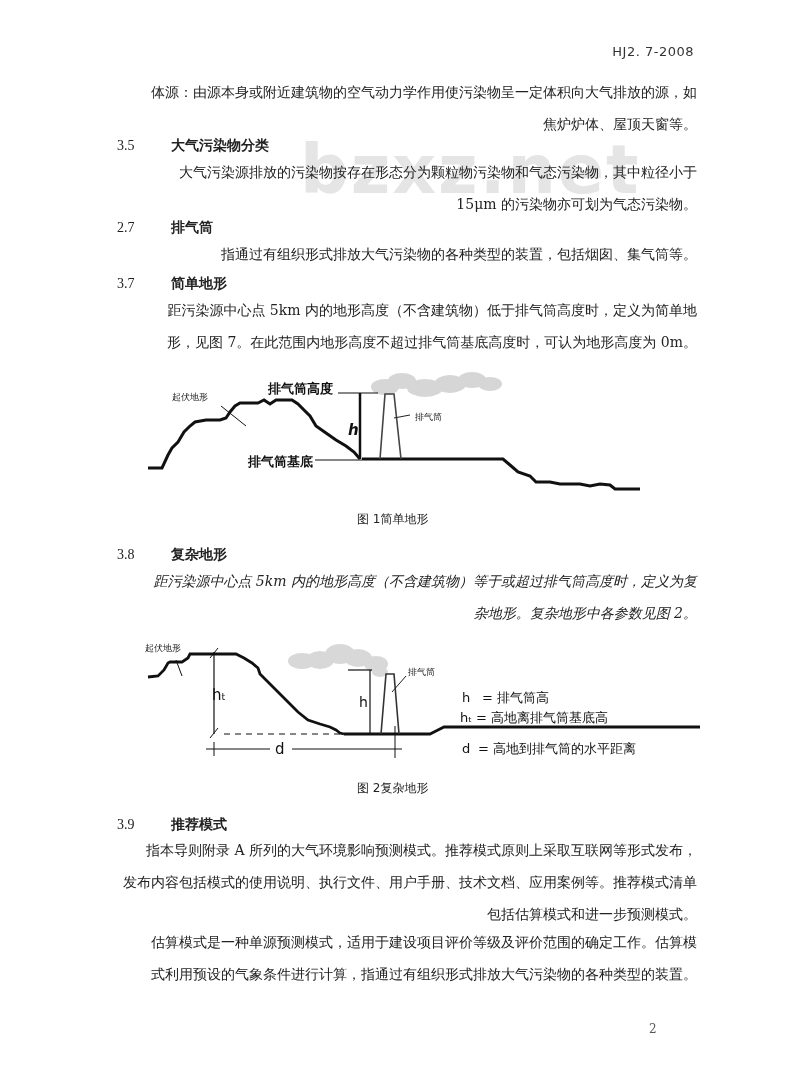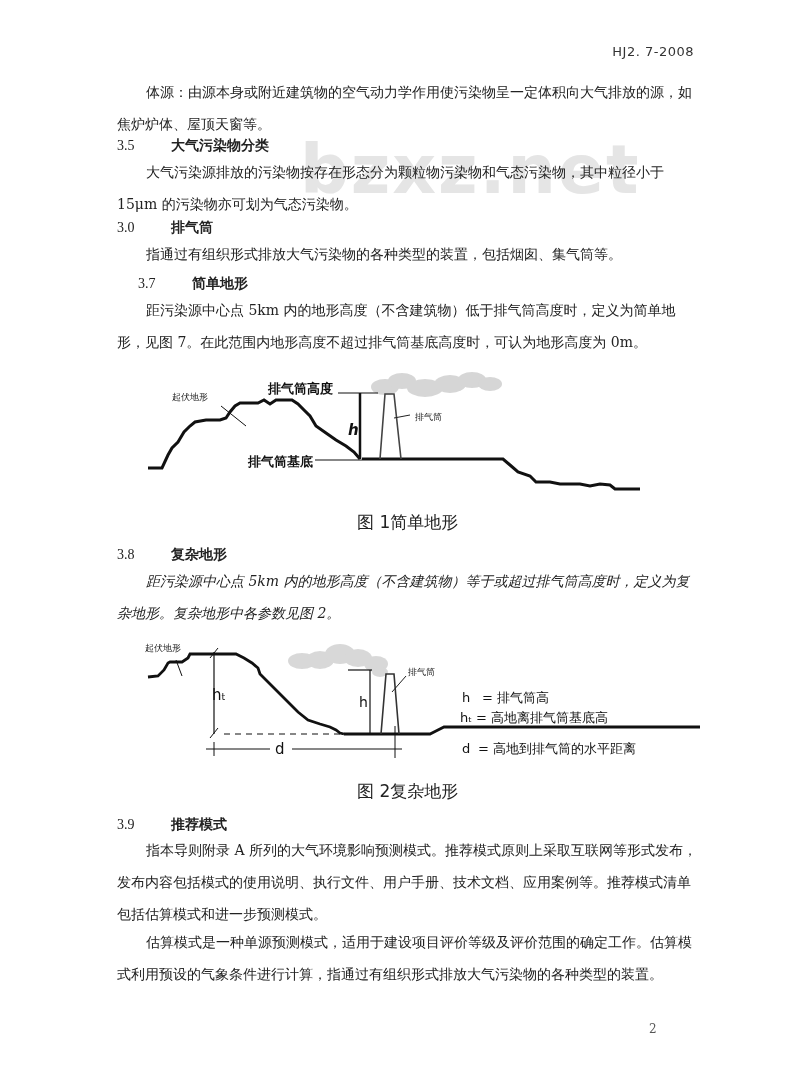--- a/index.html
+++ b/index.html
@@ -1,48 +1,48 @@
 <!DOCTYPE html>
 <html><head>
 <meta charset="utf-8">
 <style>
   html,body{margin:0;padding:0;background:#fff;}
   body{width:800px;height:1090px;position:relative;overflow:hidden;
        font-family:"DejaVu Serif","Liberation Serif",serif;color:#222;}
   .header-code{position:absolute;top:44px;right:106px;font-family:"DejaVu Sans","Liberation Sans",sans-serif;font-size:13px;color:#333;letter-spacing:0.5px;}
   .watermark{position:absolute;left:300px;top:130px;font-family:"DejaVu Sans","Liberation Sans",sans-serif;font-weight:bold;font-size:68px;color:#e5e5e5;letter-spacing:2px;z-index:0;user-select:none;}
   .para{position:absolute;left:117px;width:580px;font-size:14px;line-height:32px;z-index:1;}
-  .para.indent{text-indent:29px;}
+  .para.indent{text-indent:29px;text-align:right;}
   .sec{position:absolute;left:117px;font-size:14px;line-height:16px;z-index:1;}
   .sec .num{display:inline-block;width:54px;font-family:"Liberation Serif",serif;}
   .sec .ttl{font-family:"DejaVu Sans","Liberation Sans",sans-serif;font-weight:bold;font-size:14px;}
   .figure{position:absolute;z-index:1;}
-  .caption{position:absolute;font-size:17px;z-index:1;font-family:"DejaVu Sans","Liberation Sans",sans-serif;text-align:right;}
+  .caption{position:absolute;font-size:12px;z-index:1;font-family:"DejaVu Sans","Liberation Sans",sans-serif;text-align:right;}
   .page-num{position:absolute;left:649px;top:1022px;font-size:12px;color:#555;}
   svg text{font-family:"DejaVu Sans","Liberation Sans",sans-serif;}
 </style>
 </head>
 <body>
 
 <div class="header-code">HJ2. 7-2008</div>
 <div class="watermark">bzxz.net</div>
 
 <div class="para indent" style="top:76px;">体源：由源本身或附近建筑物的空气动力学作用使污染物呈一定体积向大气排放的源，如焦炉炉体、屋顶天窗等。</div>
 
 <div class="sec" style="top:137px;">
   <span class="num">3.5</span><span class="ttl">大气污染物分类</span>
 </div>
 <div class="para indent" style="top:156px;">大气污染源排放的污染物按存在形态分为颗粒物污染物和气态污染物，其中粒径小于15μm 的污染物亦可划为气态污染物。</div>
 
 <div class="sec" style="top:219px;">
-  <span class="num">3.0</span><span class="ttl">排气筒</span>
+  <span class="num">2.7</span><span class="ttl">排气筒</span>
 </div>
 <div class="para indent" style="top:238px;">指通过有组织形式排放大气污染物的各种类型的装置，包括烟囱、集气筒等。</div>
 
-<div class="sec" style="top:275px;margin-left:21px;">
+<div class="sec" style="top:275px;">
   <span class="num">3.7</span><span class="ttl">简单地形</span>
 </div>
 <div class="para indent" style="top:294px;">距污染源中心点 5km 内的地形高度（不含建筑物）低于排气筒高度时，定义为简单地形，见图 7。在此范围内地形高度不超过排气筒基底高度时，可认为地形高度为 0m。</div>
 
 <svg class="figure" style="left:140px;top:360px;" width="540" height="140" viewBox="0 0 540 140">
   <g fill="#cfcfcf" opacity="0.85">
     <ellipse cx="245" cy="27" rx="14" ry="8"></ellipse>
       <ellipse cx="262" cy="21" rx="14" ry="8"></ellipse>
     <ellipse cx="285" cy="28" rx="18" ry="9"></ellipse>
       <ellipse cx="310" cy="24" rx="16" ry="9"></ellipse>

